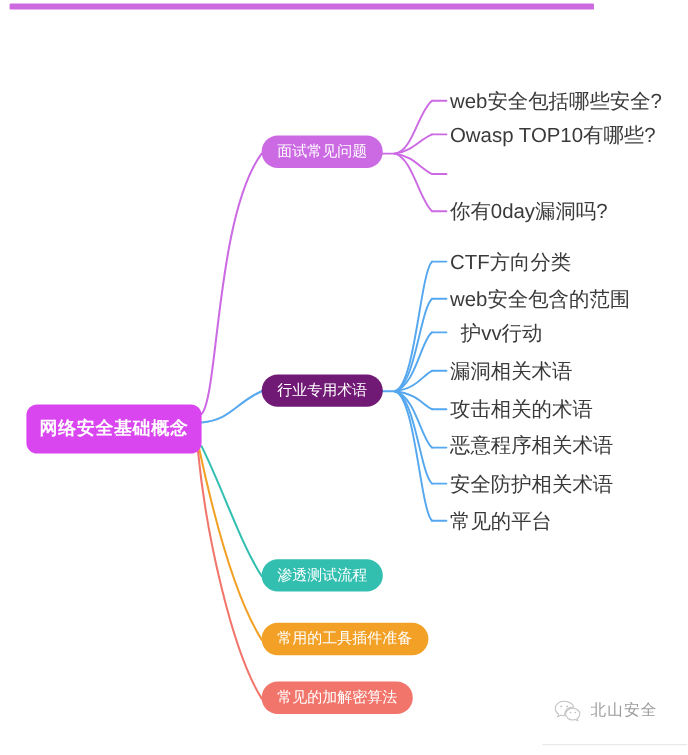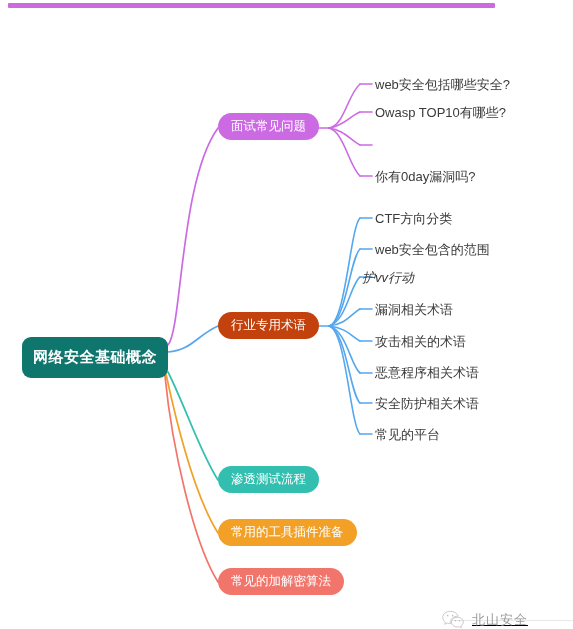--- a/index.html
+++ b/index.html
@@ -41,76 +41,75 @@
     justify-content: center;
     box-sizing: border-box;
     color: #ffffff;
     white-space: nowrap;
   }
   .root {
     left: 22px;
     top: 337px;
     width: 146px;
     height: 41px;
-    background: #0f766e;
+    background: #d946ef;
     border-radius: 9px;
     font-size: 15px;
     font-weight: bold;
     letter-spacing: 0.5px;
   }
   .branch {
     height: 27px;
     border-radius: 14px;
     font-size: 12.5px;
     padding: 0 13px;
   }
   .b-interview {
     left: 218px;
     top: 113px;
     background: #cc6ae4;
   }
   .b-terms {
     left: 218px;
     top: 312px;
-    background: #c2410c;
+    background: #701a75;
   }
   .b-pentest {
     left: 218px;
     top: 466px;
     background: #33bfb0;
   }
   .b-tools {
     left: 218px;
     top: 519px;
     background: #f2a126;
   }
   .b-crypto {
     left: 218px;
     top: 568px;
     background: #f2756b;
   }
   .leaf {
     position: absolute;
-    font-size: 13px;
+    font-size: 17px;
     color: #3a3a3a;
     white-space: nowrap;
     line-height: 13px;
   }
   .footer-wrap {
     position: absolute;
-    left: 432px;
+    left: 452px;
     top: 583px;
     width: 121px;
     height: 46px;
     display: flex;
-    align-items: flex-end;
+    align-items: flex-start;
     gap: 8px;
     padding-left: 10px;
     box-sizing: border-box;
-    text-decoration: underline;
   }
   .wechat-icon {
     width: 22px;
     height: 19px;
     flex: none;
     opacity: 0.42;
   }
   .footer-text {
     font-size: 13px;
     color: #9a9a9a;
@@ -199,21 +198,21 @@
   <div class="node branch b-crypto">
     <span>常见的加解密算法</span>
   </div>
 
   <div class="leaf" style="left:375px; top:78px;">web安全包括哪些安全?</div>
   <div class="leaf" style="left:375px; top:106px;">Owasp TOP10有哪些?</div>
   <div class="leaf" style="left:375px; top:170px;">你有0day漏洞吗?</div>
 
   <div class="leaf" style="left:375px; top:212px;">CTF方向分类</div>
   <div class="leaf" style="left:375px; top:243px;">web安全包含的范围</div>
-  <div class="leaf" style="left:362px; top:271px;font-style:italic;">护vv行动</div>
+  <div class="leaf" style="left:384px; top:271px;">护vv行动</div>
   <div class="leaf" style="left:375px; top:303px;text-align:center;">漏洞相关术语</div>
   <div class="leaf" style="left:375px; top:335px;">攻击相关的术语</div>
   <div class="leaf" style="left:375px; top:367px;font-family:Liberation Mono, monospace;">恶意程序相关术语</div>
   <div class="leaf" style="left:375px; top:397px;">安全防护相关术语</div>
   <div class="leaf" style="left:375px; top:428px;text-align:center;">常见的平台</div>
 
   <div class="footer-rule"></div>
   <div class="footer-wrap">
     <svg class="wechat-icon" viewBox="0 0 28 24" xmlns="http://www.w3.org/2000/svg">
       <path d="M10.4 1.6C5.1 1.6 0.9 5.1 0.9 9.4c0 2.4 1.4 4.6 3.5 6l-0.9 2.7 3.1-1.6c1.2 0.3 2.4 0.5 3.8 0.5 0.3 0 0.6 0 0.9 0 -0.2-0.6-0.3-1.3-0.3-2 0-4 3.9-7.2 8.8-7.2 0.3 0 0.6 0 0.9 0C19.8 4.5 15.6 1.6 10.4 1.6z" fill="none" stroke="#6f6f6f" stroke-width="1.1"></path>

